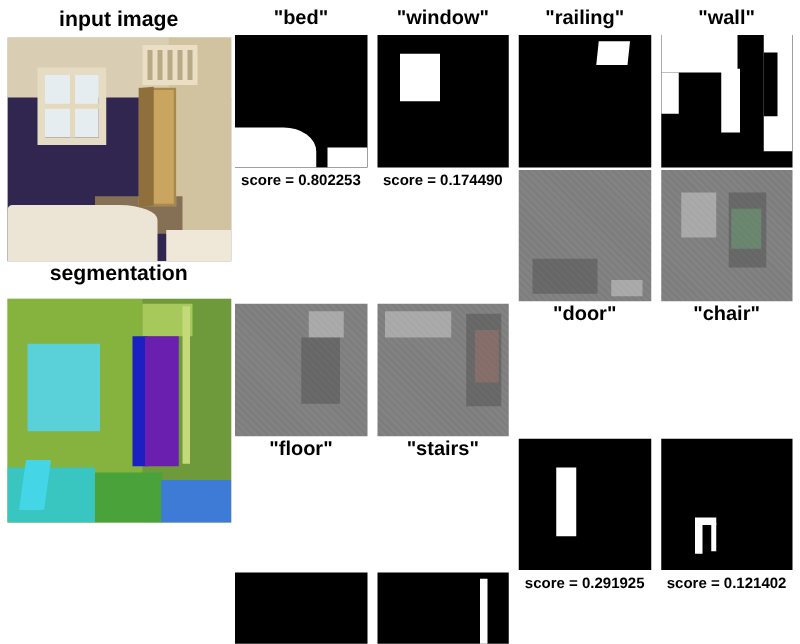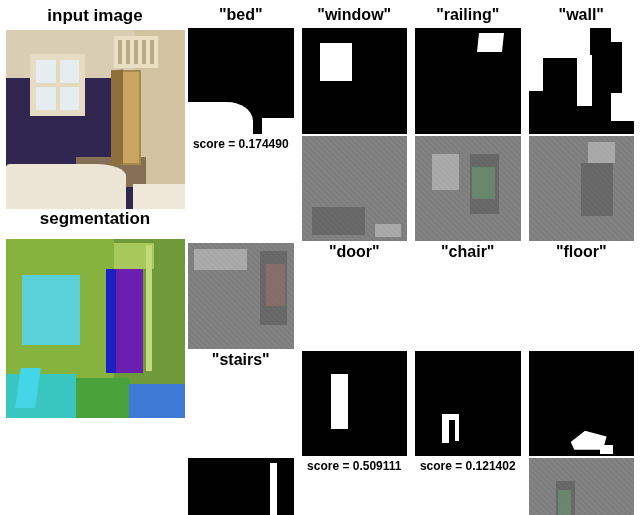--- a/index.html
+++ b/index.html
@@ -201,20 +201,21 @@
     <div class="mask mask-railing">
         <div class="m m1"></div>
       </div>
     <div class="mask mask-wall">
         <div class="m m1"></div>
         <div class="m m2"></div>
         <div class="m m3"></div>
         <div class="m m4"></div>
       </div>
 
+    <div class="score">score = 0.802253</div>
     <div class="score">score = 0.174490</div>
 
     <div class="feat">
         <div class="noise"></div>
         <div class="edge" style="left:10%;bottom:6%;width:50%;height:26%"></div>
         <div class="edgeL" style="right:6%;bottom:4%;width:24%;height:12%"></div>
       </div>
     <div class="feat">
         <div class="noise"></div>
         <div class="edge" style="left:52%;top:18%;width:28%;height:56%"></div>
@@ -248,21 +249,21 @@
       </div>
     <div class="mask mask-floor">
         <div class="m m1"></div>
         <div class="m m2"></div>
       </div>
     <div class="mask mask-stairs">
         <div class="m m1"></div>
         <div class="m m2"></div>
       </div>
 
-    <div class="score">score = 0.509111</div>
+    <div class="score">score = 0.291925</div>
     <div class="score">score = 0.121402</div>
 
     <div class="feat">
         <div class="noise"></div>
         <div class="edge" style="left:26%;top:22%;width:18%;height:52%"></div>
         <div class="tint-g" style="left:28%;top:30%;width:12%;height:30%"></div>
       </div>
     <div class="feat">
         <div class="noise"></div>
         <div class="edge" style="left:24%;top:58%;width:20%;height:30%"></div>

